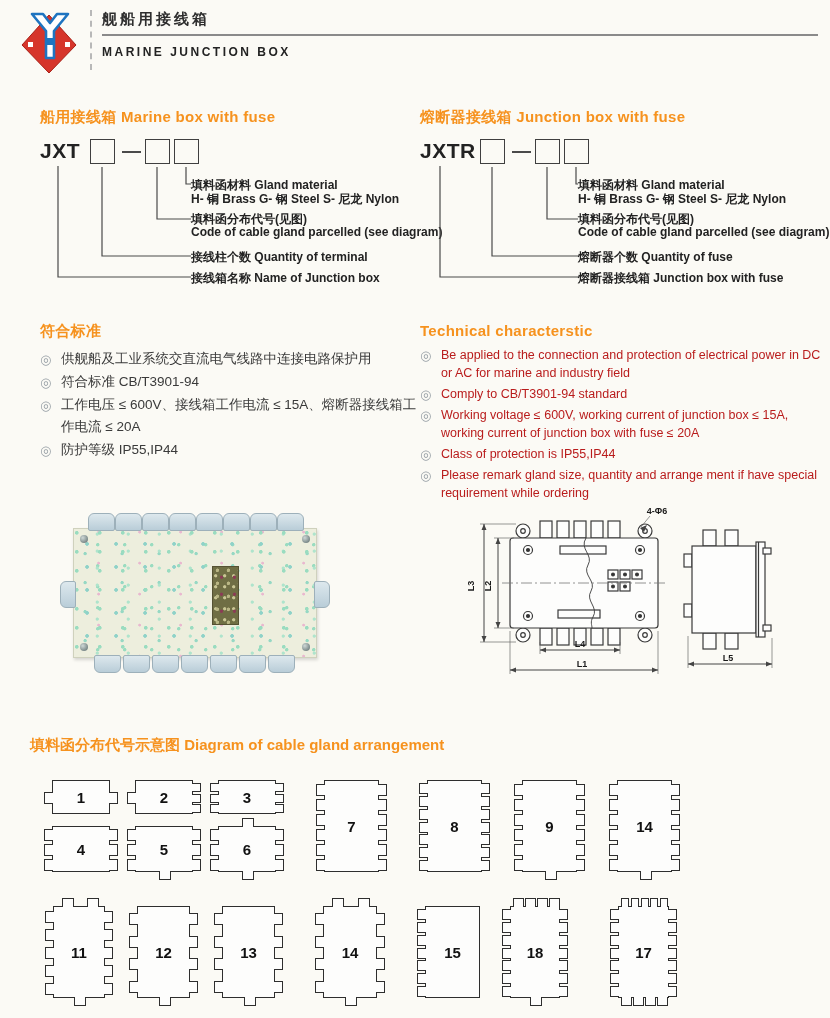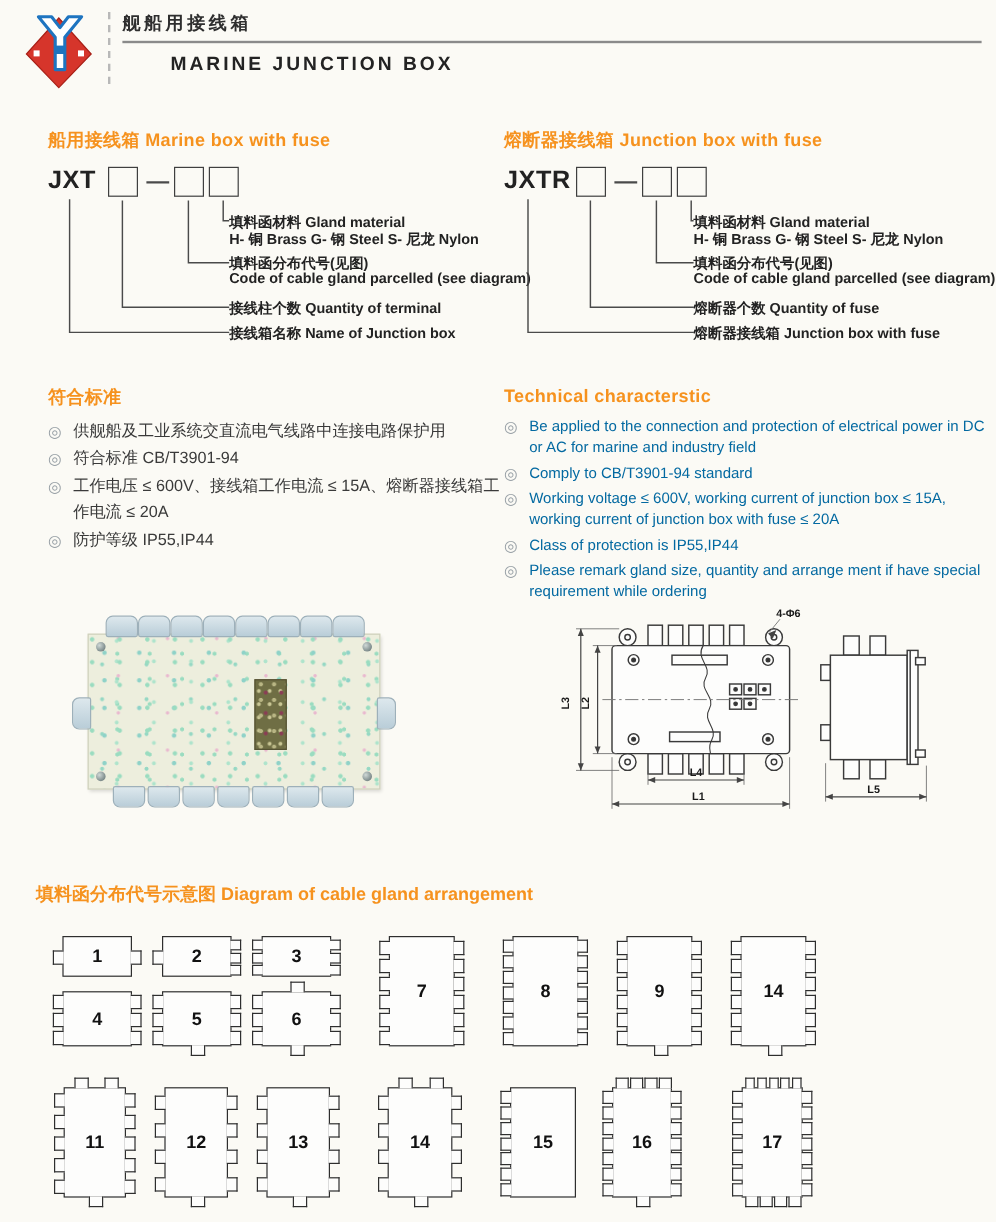--- a/index.html
+++ b/index.html
@@ -9,42 +9,42 @@
     font-family:"Liberation Sans","DejaVu Sans",sans-serif;
     color:#333;
   }
   .orange{color:#f6921e;}
   
   .logo{position:absolute;left:16px;top:8px;}
   .hdr-sep{position:absolute;left:90px;top:10px;height:60px;border-left:2px dashed #b8b8b8;}
   .titles{position:absolute;left:102px;top:10px;width:716px;}
   .title-zh{font-size:15px;font-weight:bold;letter-spacing:3px;color:#2e2e2e;}
   .title-rule{height:0;border-top:2px solid #8a8a8a;margin-top:5px;}
-  .title-en{font-size:16px;font-weight:bold;letter-spacing:2.5px;color:#232323;margin-top:9px;margin-left:40px;}
+  .title-en{font-size:12px;font-weight:bold;letter-spacing:2.5px;color:#232323;margin-top:9px;}
   
   .col{position:absolute;top:108px;width:395px;}
   #colL{left:40px;} #colR{left:420px;}
   .sec-h{font-size:15px;font-weight:bold;margin:0;letter-spacing:.3px;}
   .model-diagram{position:relative;margin-top:10px;height:158px;}
   .model-name{position:absolute;left:0;top:2px;font-size:21px;font-weight:bold;color:#222;letter-spacing:.5px;}
   .sq{position:absolute;top:2px;width:23px;height:23px;border:1.6px solid #3f3f3f;background:transparent;}
   .jxt .s1{left:50px}.jxt .s2{left:105px}.jxt .s3{left:134px}
   .jxtr .s1{left:60px}.jxtr .s2{left:115px}.jxtr .s3{left:144px}
   .leader{position:absolute;left:0;top:0;}
   .mlabel{position:absolute;font-size:12px;font-weight:600;color:#222;white-space:nowrap;}
   .jxt .mlabel{left:151px}.jxtr .mlabel{left:158px}
   .l1a{top:40px}.l1b{top:54px}.l2a{top:74px}.l2b{top:88px}.l3{top:112px}.l4{top:133px}
   
   .tech{position:absolute;top:322px;}
   #techL{left:40px;width:378px;} #techR{left:420px;width:404px;}
   .tech ul{list-style:none;margin:7px 0 0;padding:0;}
   .tech li{position:relative;padding-left:21px;}
   .tech li::before{content:"◎";position:absolute;left:0;top:1px;color:#98a0a6;font-size:13px;}
   #techL li{font-size:13.5px;line-height:22px;color:#3a3a3a;font-weight:500;margin-bottom:1px;}
-  #techR li{font-size:12.5px;line-height:18px;color:#0369a1;margin-bottom:3px;}
+  #techR li{font-size:12.5px;line-height:18px;color:#b91c1c;margin-bottom:3px;}
   
   .photo{position:absolute;left:73px;top:512px;width:242px;height:158px;}
   .photo-face{
     position:absolute;left:0;top:16px;width:242px;height:128px;
     background-color:#edeedd;
     background-image:
       radial-gradient(circle at 12% 20%, #9adcc0 0 1.5px, transparent 2.2px),
       radial-gradient(circle at 45% 65%, #8fd2c8 0 1.5px, transparent 2.2px),
       radial-gradient(circle at 75% 30%, #aee4cc 0 1.2px, transparent 2px),
       radial-gradient(circle at 30% 85%, #96d8c4 0 1.3px, transparent 2px),
@@ -467,21 +467,21 @@
       <span class="gnum">15</span>
       <i class="tab left" style="height: 9px; top: 1.92857px;"></i>
       <i class="tab left" style="height: 9px; top: 14.7857px;"></i>
       <i class="tab left" style="height: 9px; top: 27.6429px;"></i>
       <i class="tab left" style="height: 9px; top: 40.5px;"></i>
       <i class="tab left" style="height: 9px; top: 53.3571px;"></i>
       <i class="tab left" style="height: 9px; top: 66.2143px;"></i>
       <i class="tab left" style="height: 9px; top: 79.0714px;"></i>
     </div>
     <div class="gbox" style="left: 482px; top: 140px; width: 48px; height: 90px;">
-      <span class="gnum">16</span>
+      <span class="gnum">18</span>
       <i class="tab top" style="width: 9px; left: 1.5px;"></i>
       <i class="tab top" style="width: 9px; left: 13.5px;"></i>
       <i class="tab top" style="width: 9px; left: 25.5px;"></i>
       <i class="tab top" style="width: 9px; left: 37.5px;"></i>
       <i class="tab right" style="height: 9px; top: 1.92857px;"></i>
       <i class="tab right" style="height: 9px; top: 14.7857px;"></i>
       <i class="tab right" style="height: 9px; top: 27.6429px;"></i>
       <i class="tab right" style="height: 9px; top: 40.5px;"></i>
       <i class="tab right" style="height: 9px; top: 53.3571px;"></i>
       <i class="tab right" style="height: 9px; top: 66.2143px;"></i>

